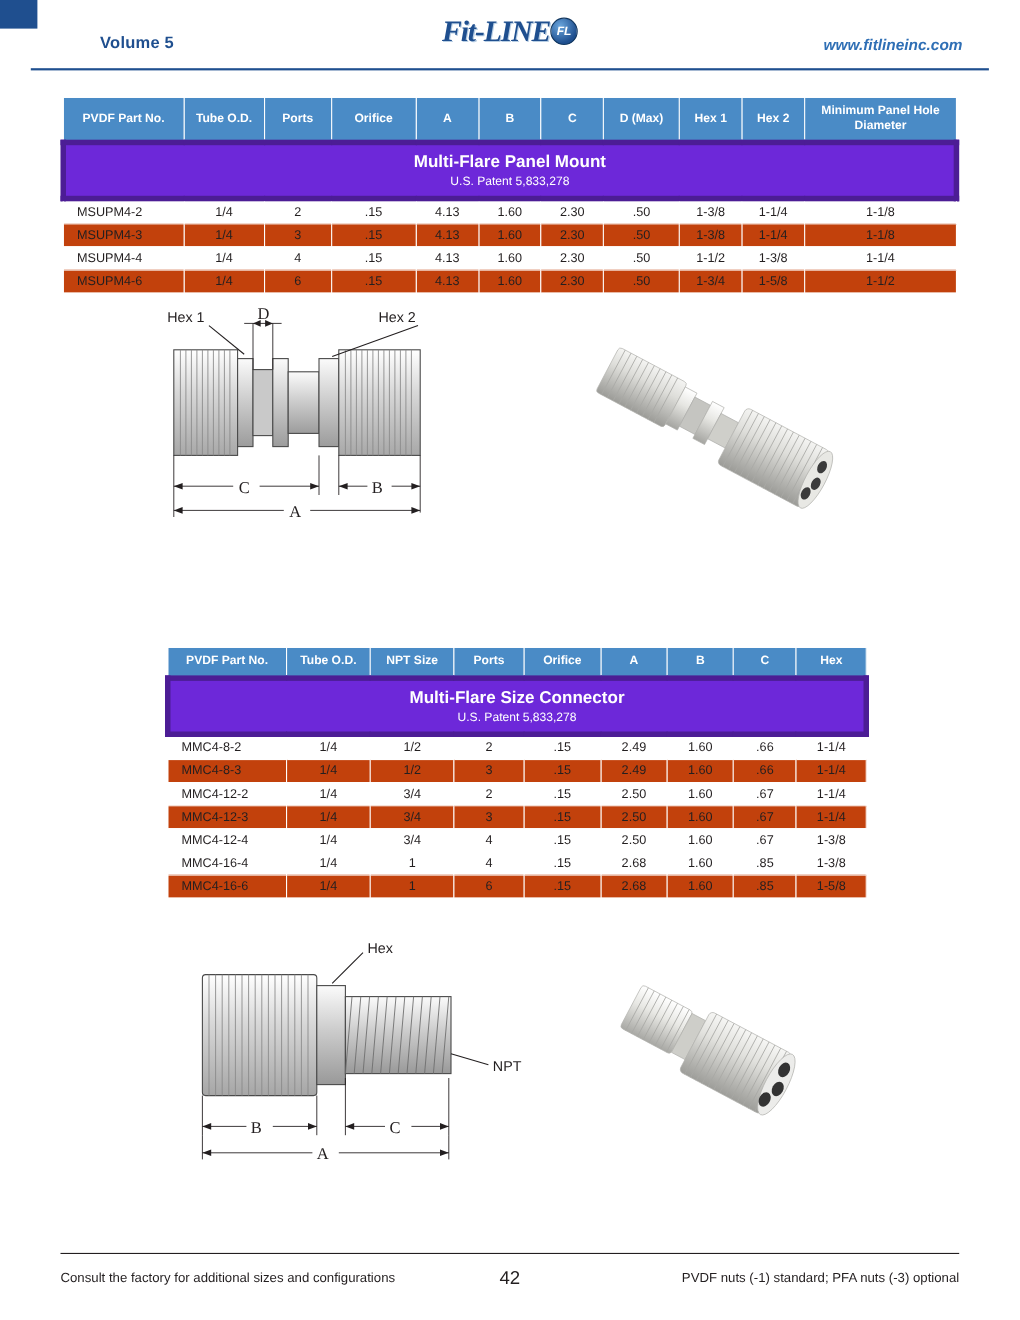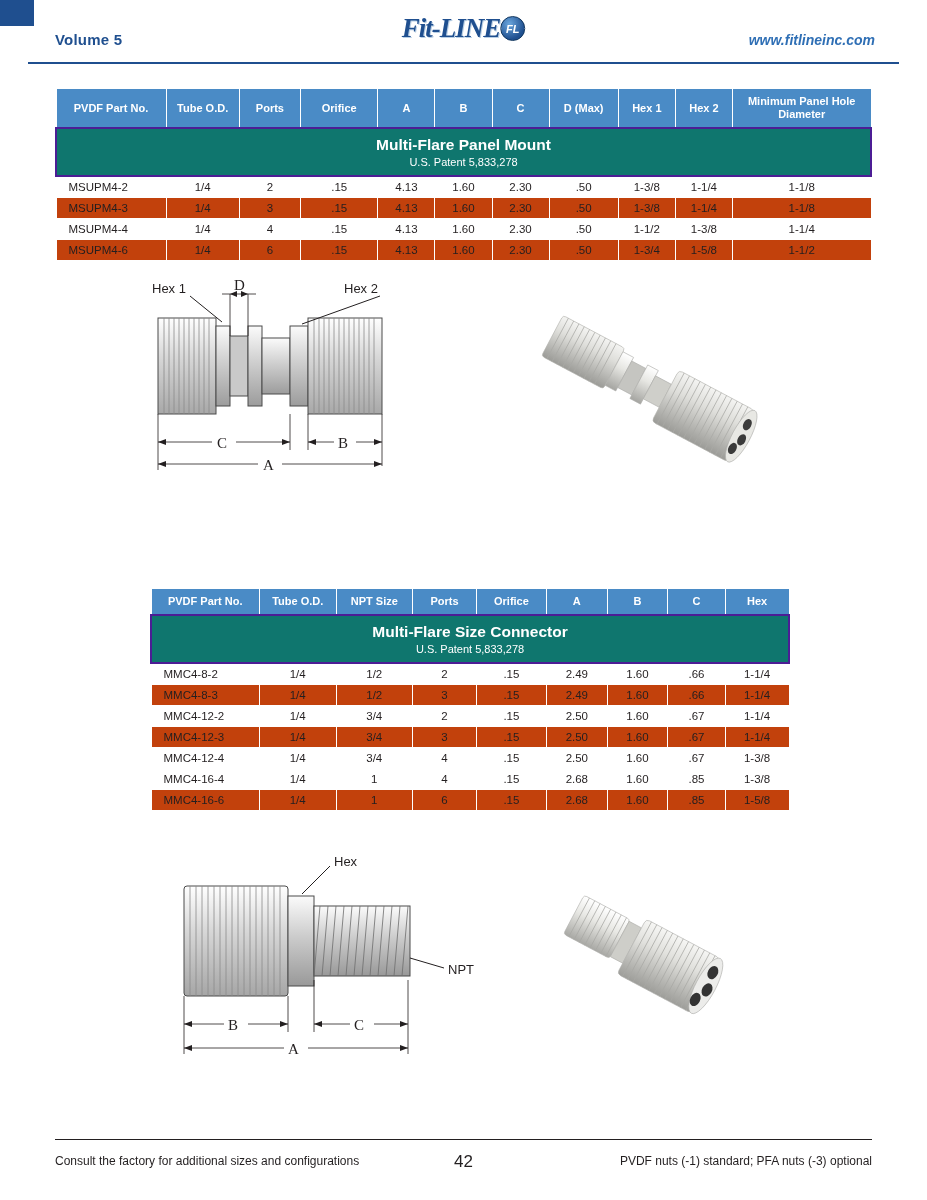--- a/index.html
+++ b/index.html
@@ -21,20 +21,21 @@
   }
 
   
   .header {
     position: relative;
     height: 79px;
     display: flex;
     align-items: center;
     justify-content: space-between;
     padding: 0 52px 0 55px;
+    margin-left: 36px;
   }
   .header-left {
     font-size: 15px;
     font-weight: bold;
     color: #1f4f8f;
     letter-spacing: .2px;
   }
   .header-right {
     font-size: 14px;
     font-style: italic;
@@ -93,25 +94,25 @@
   }
 
   
   .table-block { position: absolute; }
   table.spec {
     border-collapse: collapse;
     width: 100%;
     font-size: 11.5px;
   }
   table.spec .title-row td {
-    background: #0f766e;
+    background: #6d28d9;
     color: #ffffff;
     text-align: center;
     padding: 6px 4px 7px;
-    border: 2px solid #4c1d95;
+    border: 5px solid #4c1d95;
   }
   .tbl-title {
     font-size: 15.5px;
     font-weight: bold;
     line-height: 1.25;
     display: block;
   }
   .tbl-sub {
     font-size: 11px;
     font-weight: normal;

